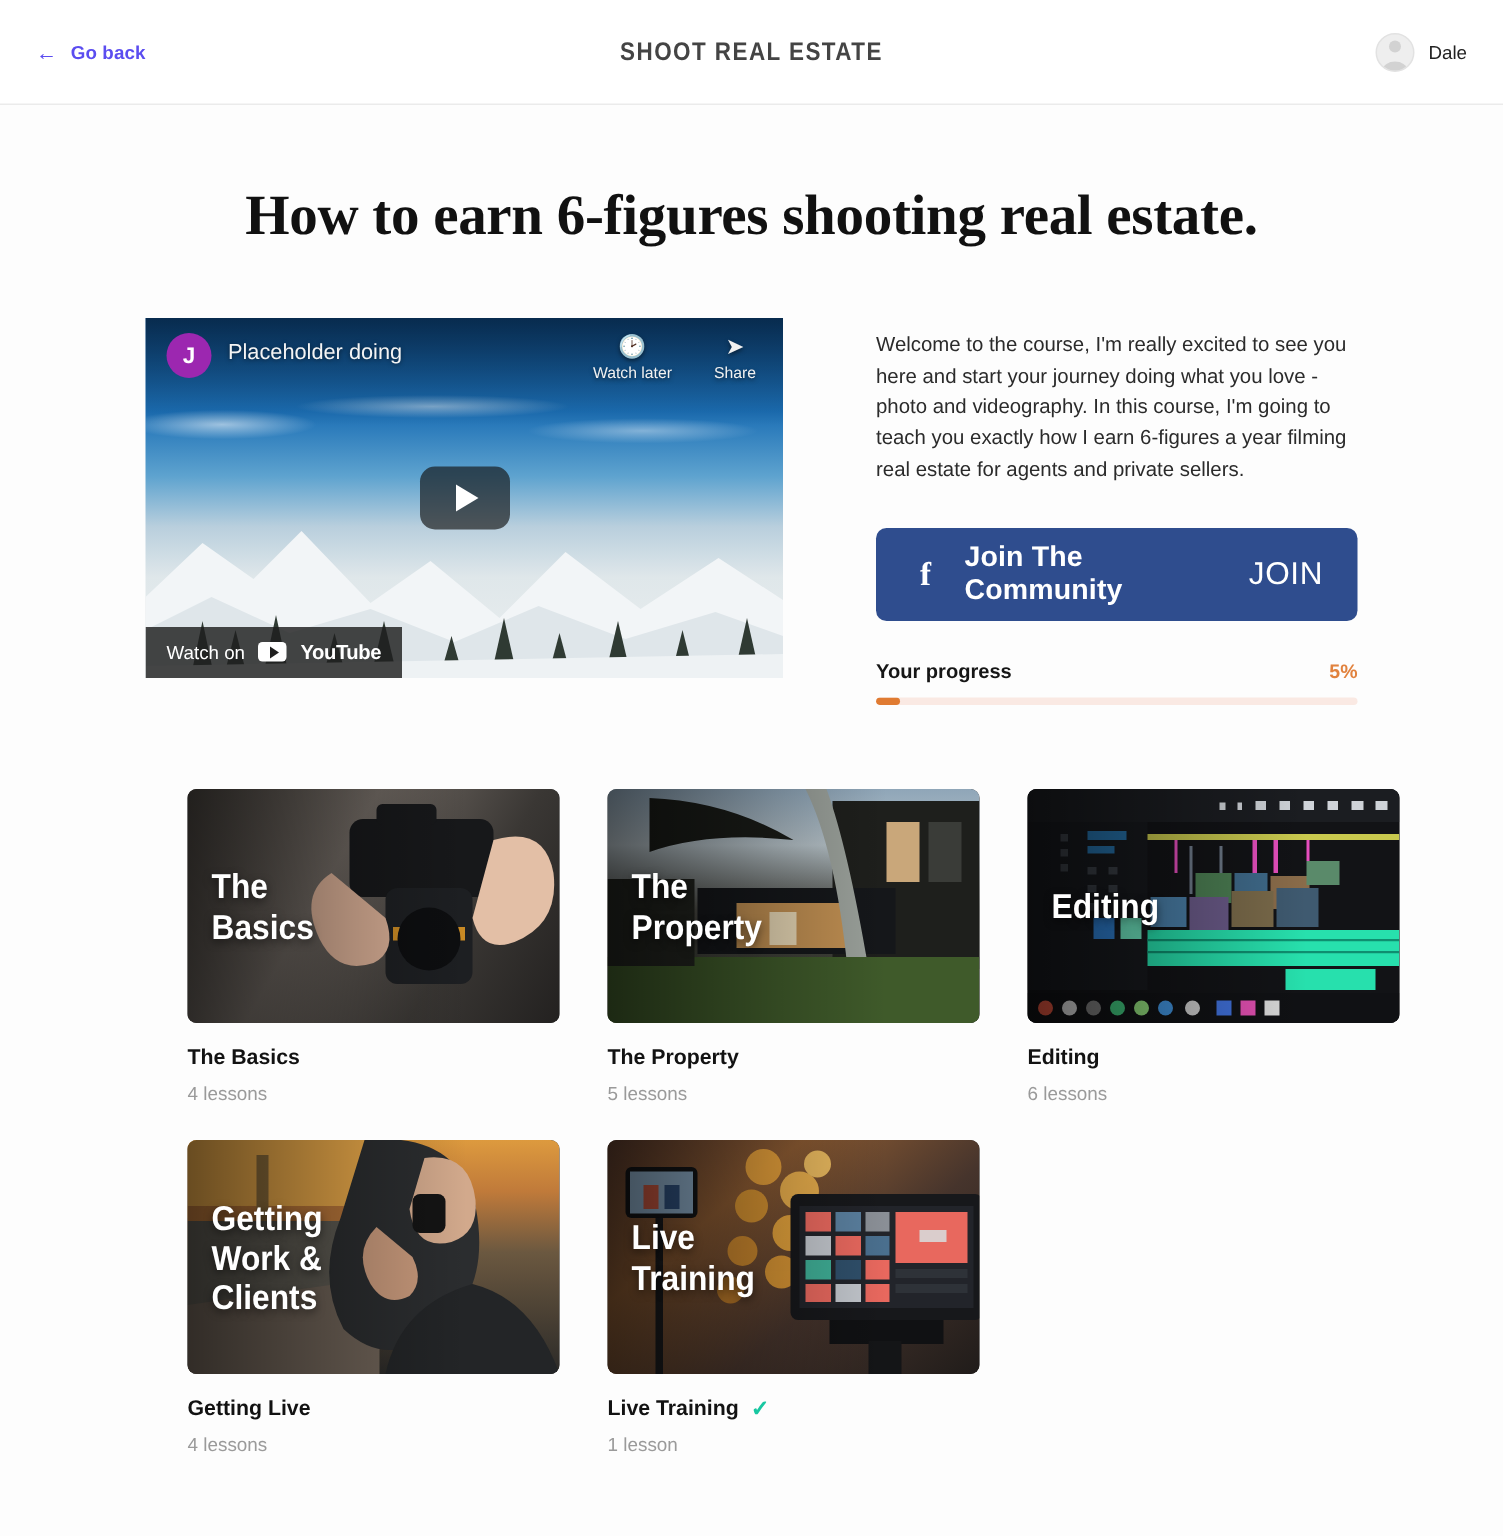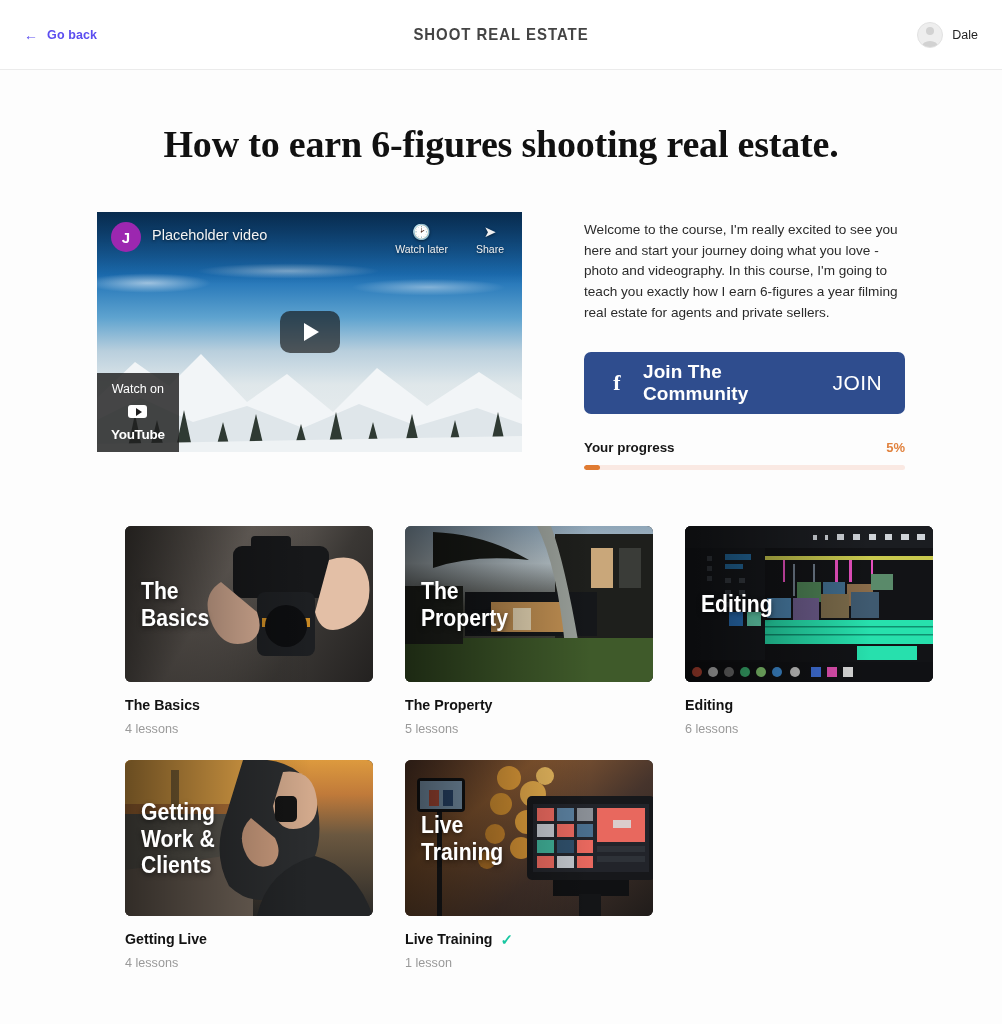--- a/index.html
+++ b/index.html
@@ -163,21 +163,20 @@
     border-bottom: 9px solid transparent;
     margin-left: 3px;
   }
   .watch-on {
     position: absolute; bottom: 0; left: 0;
     background: rgba(30,30,30,0.82);
     color: #fff; font-size: 12.5px;
     padding: 9px 14px 10px 14px;
     display: flex; align-items: center; gap: 9px;
     cursor: pointer;
-    flex-direction: column;
   }
   .yt-logo-box {
     width: 19px; height: 13px; border-radius: 3px; background: #fff;
     display: flex; align-items: center; justify-content: center;
   }
   .yt-logo-box .t {
     width: 0; height: 0;
     border-left: 6px solid #1e1e1e;
     border-top: 4px solid transparent;
     border-bottom: 4px solid transparent;
@@ -318,21 +317,21 @@
         <polygon points="306,150 315,112 324,150"></polygon>
           <polygon points="350,150 358,118 366,150"></polygon>
         <polygon points="392,150 401,110 410,150"></polygon>
       </g>
       <polygon points="0,150 425,150 425,134 0,142" fill="#eef2f4"></polygon>
     </svg>
     <div class="video-top-grad"></div>
 
     <div class="video-head">
       <div class="yt-avatar">J</div>
-      <div class="yt-title">Placeholder video</div>
+      <div class="yt-title">Placeholder doing</div>
       <div class="yt-actions">
         <div class="yt-action">
           <span class="glyph">🕑</span>
           <span class="lbl">Watch later</span>
         </div>
         <div class="yt-action">
           <span class="glyph">➤</span>
           <span class="lbl">Share</span>
         </div>
       </div>

